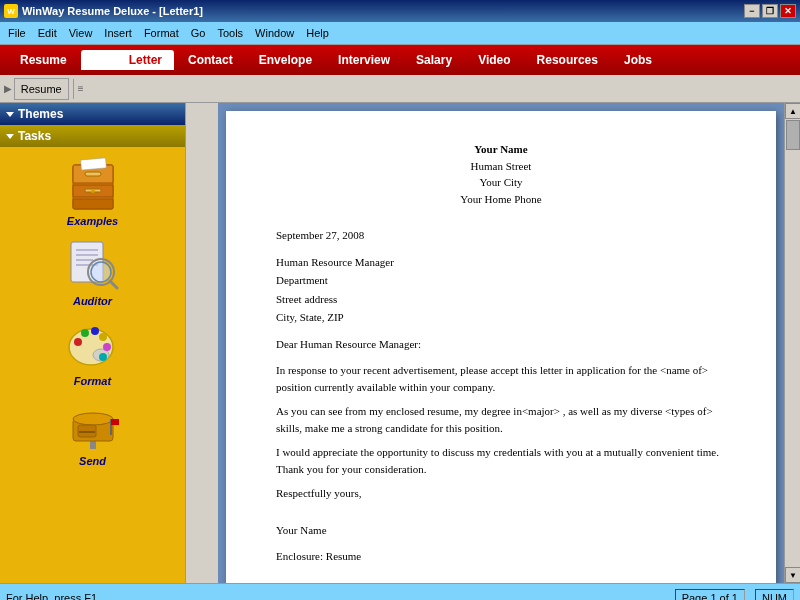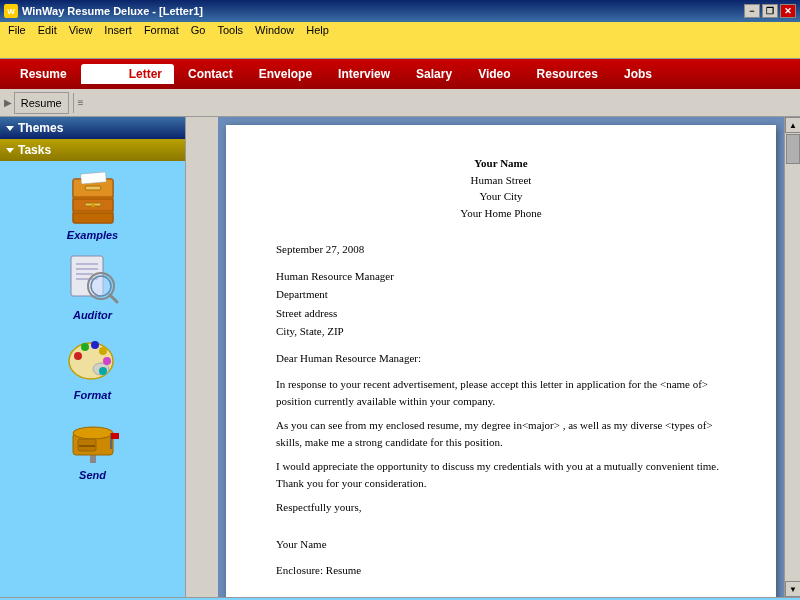--- a/index.html
+++ b/index.html
@@ -19,24 +19,24 @@
     }
     .title-bar-left { display: flex; align-items: center; gap: 4px; }
     .title-bar-icon { width: 14px; height: 14px; background: #ffcc00; border-radius: 2px; font-size: 8px; display: flex; align-items: center; justify-content: center; }
     .title-bar-buttons { display: flex; gap: 2px; }
     .title-btn {
       width: 16px; height: 14px; background: #d4d0c8; border: 1px solid #888; font-size: 9px; display: flex; align-items: center; justify-content: center; cursor: pointer; color: black;
     }
 
     
     .menu-bar {
-      height: 37px;
-      background: #fde047;
-      display: flex;
-      align-items: flex-start;
+      height: 23px;
+      background: #7dd3fc;
+      display: flex;
+      align-items: center;
       padding: 0 2px;
       border-bottom: 1px solid #999;
     }
     .menu-item {
       padding: 2px 6px;
       font-size: 11px;
       cursor: pointer;
       color: black;
     }
 
@@ -76,21 +76,21 @@
 
     
     .main-layout {
       display: flex;
       height: calc(600px - 22px - 20px - 30px - 28px - 20px);
     }
 
     
     .sidebar {
       width: 204px;
-      background: #7dd3fc;
+      background: #eab308;
       border-right: 1px solid #999;
       display: flex;
       flex-direction: column;
       overflow: hidden;
     }
     .sidebar-section-header {
       height: 22px;
       background: linear-gradient(to bottom, #b8a000, #8b7800);
       color: white;
       font-weight: bold;

